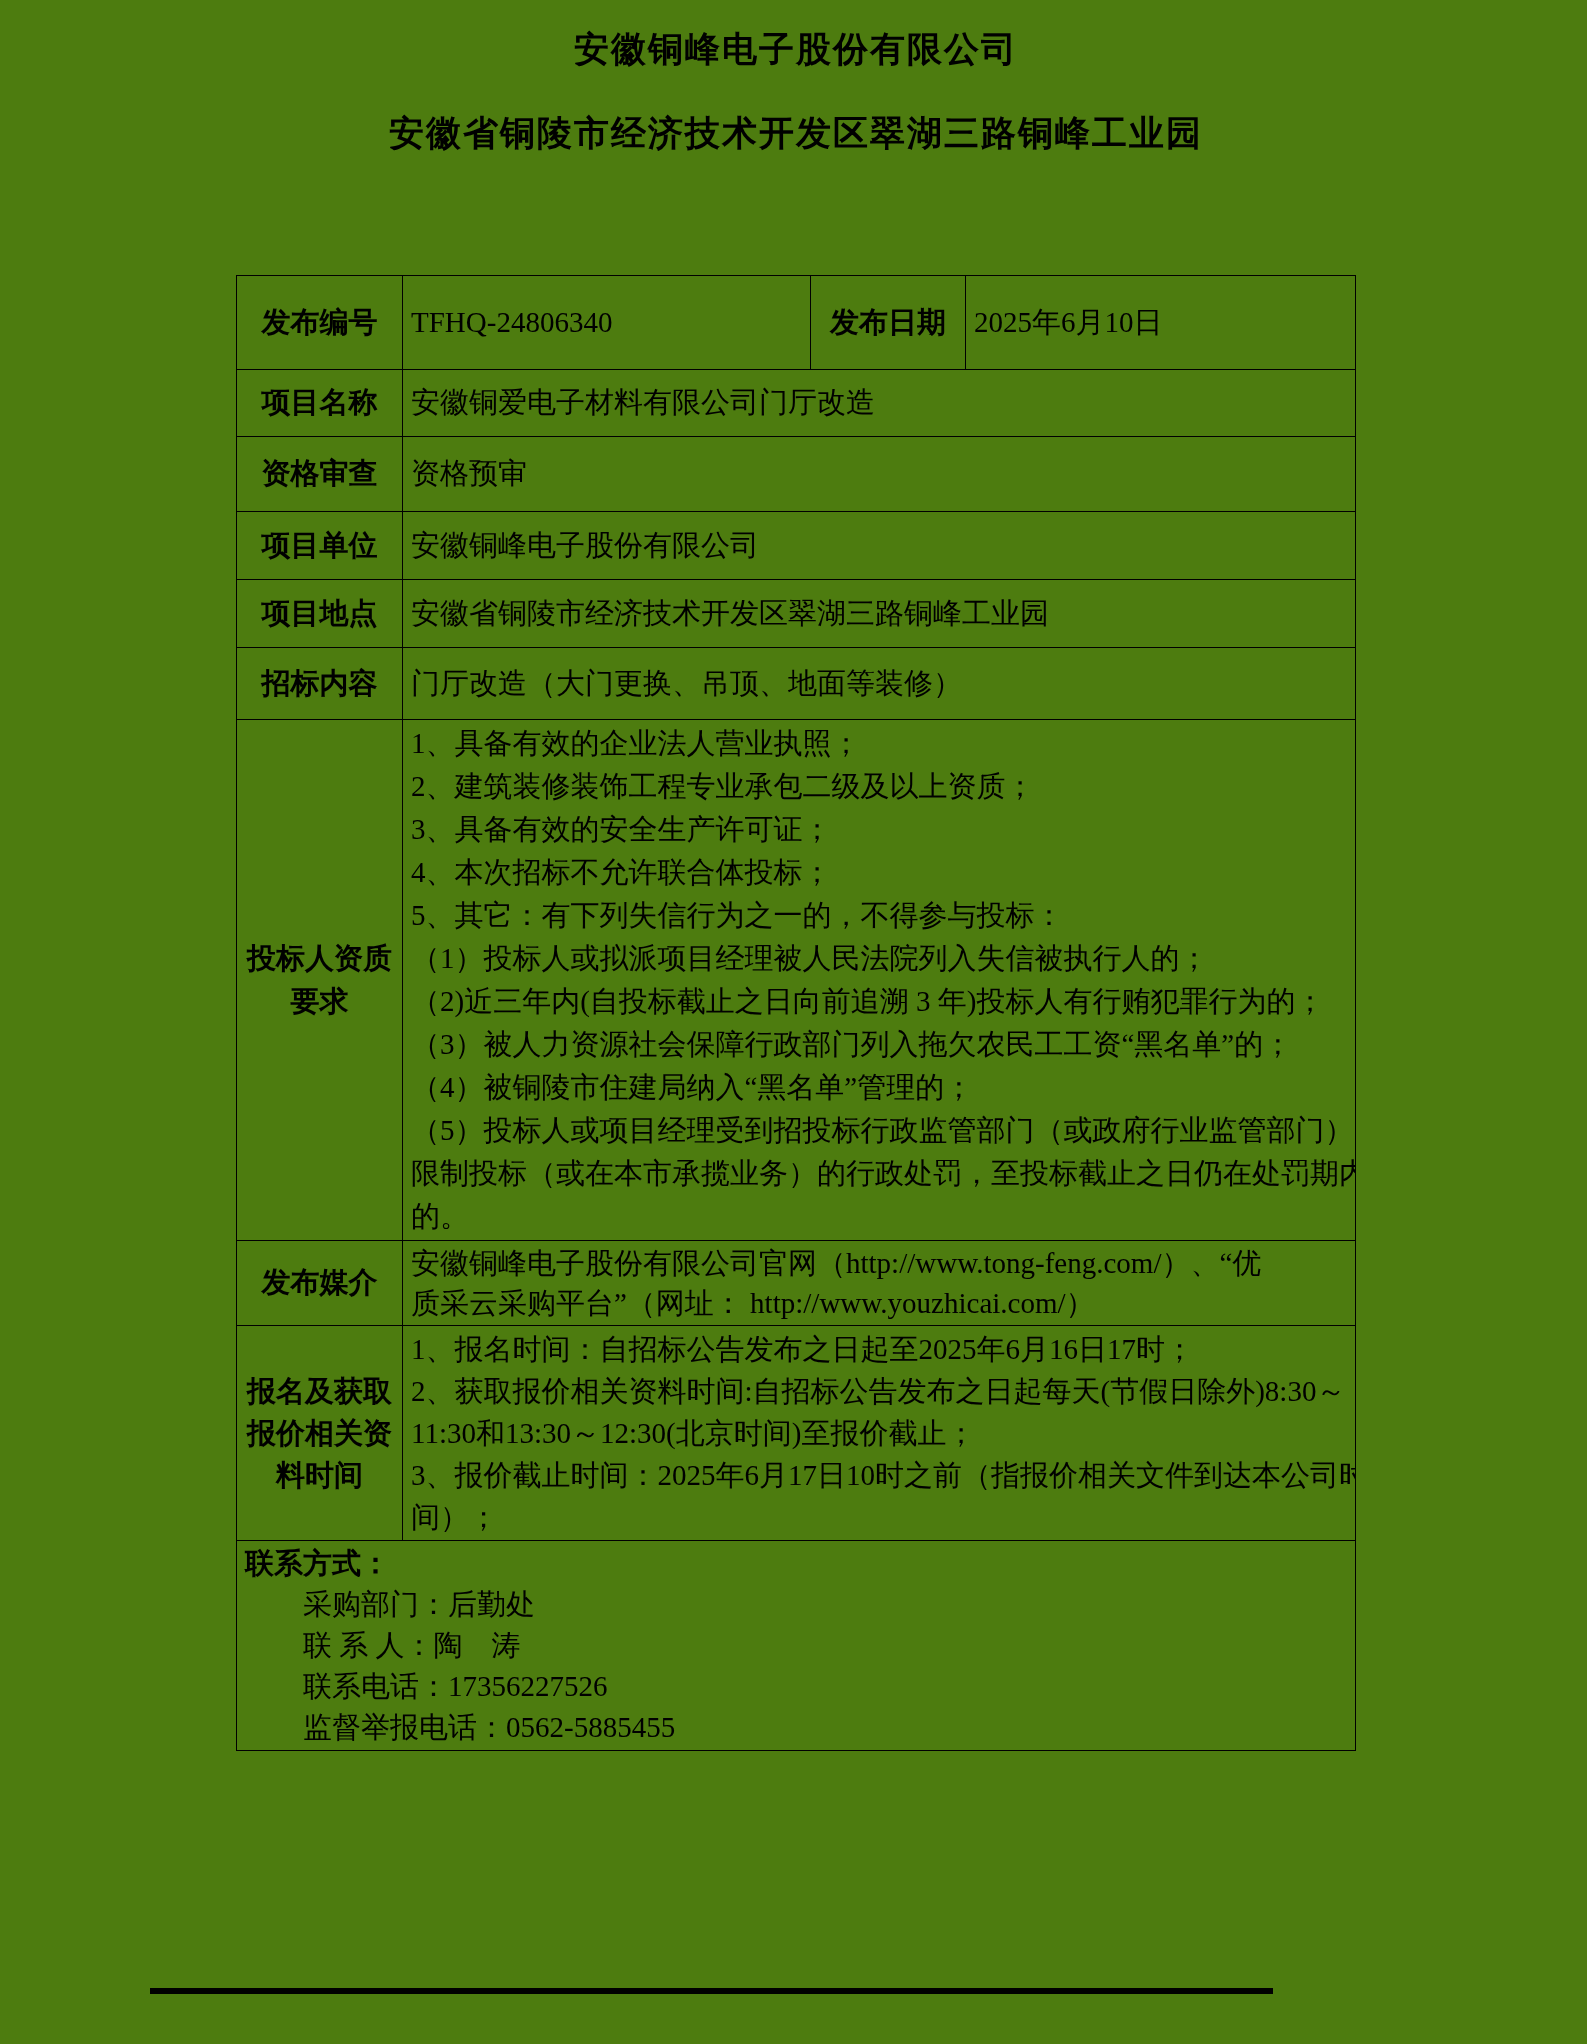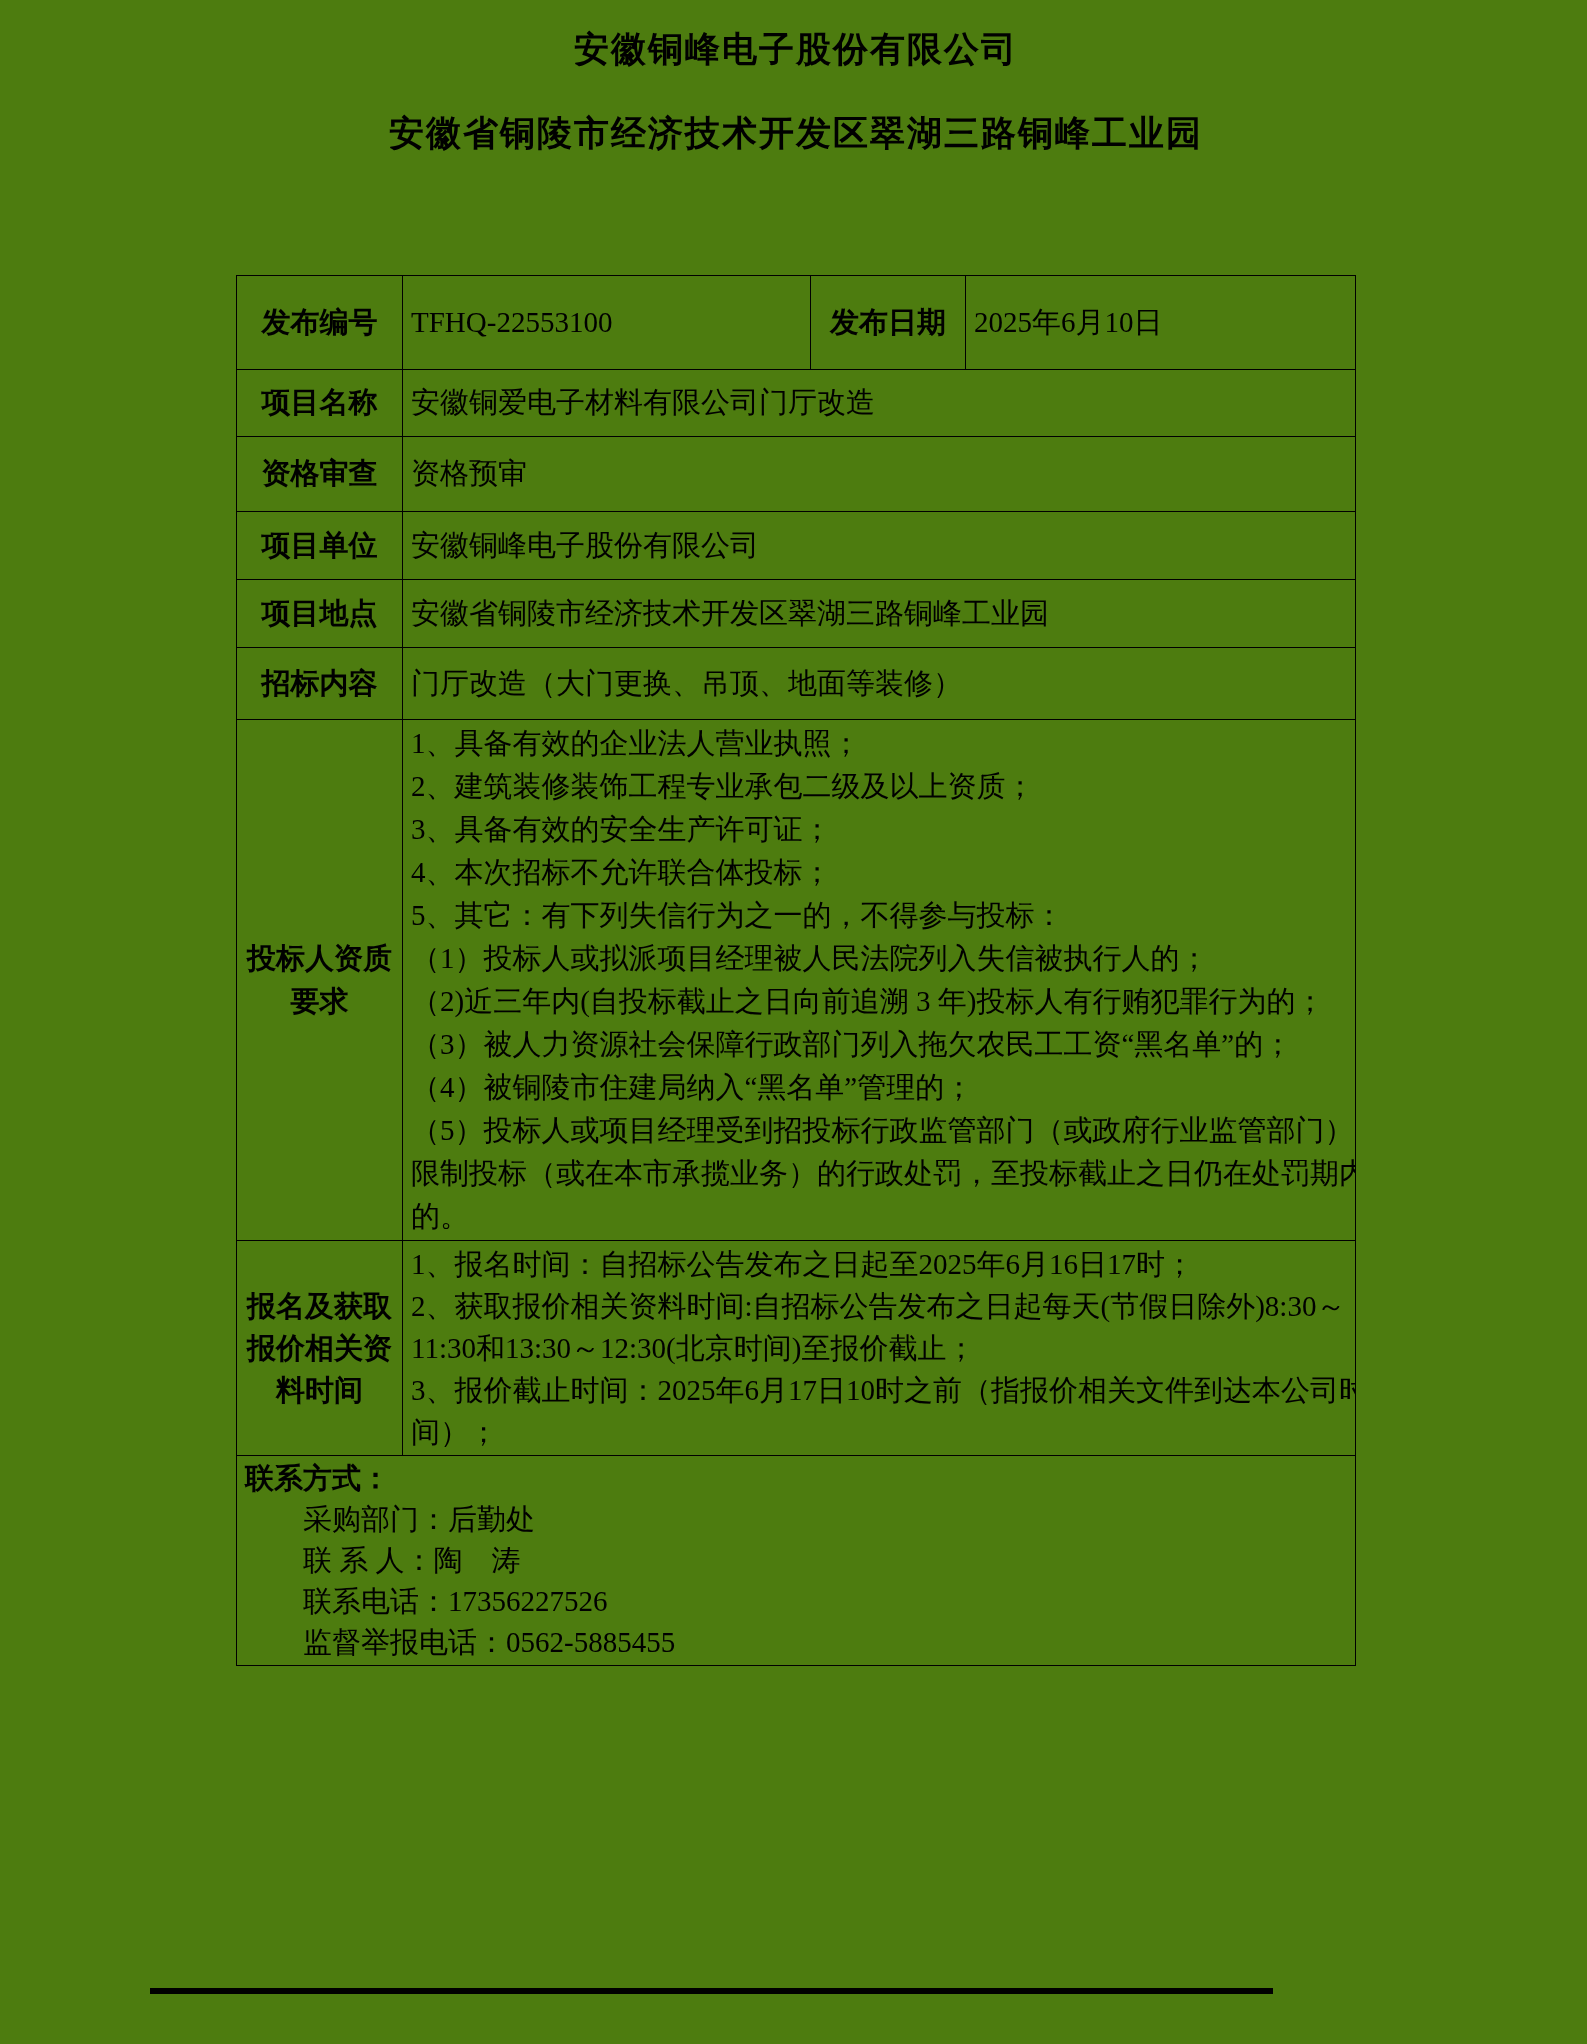--- a/index.html
+++ b/index.html
@@ -79,21 +79,21 @@
     <table class="tender">
       <colgroup>
         <col style="width:166px">
         <col style="width:408px">
         <col style="width:155px">
         <col style="width:390px">
       </colgroup>
       <tbody>
         <tr style="height:94px">
           <td class="lbl">发布编号</td>
-          <td class="val">TFHQ-22553100</td>
+          <td class="val">TFHQ-24806340</td>
           <td class="lbl">发布日期</td>
           <td class="val">2025年6月10日</td>
         </tr>
         <tr style="height:67px">
           <td class="lbl">项目名称</td>
           <td class="val" colspan="3">安徽铜爱电子材料有限公司门厅改造</td>
         </tr>
         <tr style="height:75px">
           <td class="lbl">资格审查</td>
           <td class="val" colspan="3">资格预审</td>
@@ -119,20 +119,25 @@
 4、本次招标不允许联合体投标；
 5、其它：有下列失信行为之一的，不得参与投标：
 （1）投标人或拟派项目经理被人民法院列入失信被执行人的；
 （2)近三年内(自投标截止之日向前追溯 3 年)投标人有行贿犯罪行为的；
 （3）被人力资源社会保障行政部门列入拖欠农民工工资“黑名单”的；
 （4）被铜陵市住建局纳入“黑名单”管理的；
 （5）投标人或项目经理受到招投标行政监管部门（或政府行业监管部门）
 限制投标（或在本市承揽业务）的行政处罚，至投标截止之日仍在处罚期内
 的。</td>
         </tr>
+        <tr style="height:84px">
+          <td class="lbl">发布媒介</td>
+          <td class="val preline lh40" colspan="3">安徽铜峰电子股份有限公司官网（http://www.tong-feng.com/）、“优
+质采云采购平台”（网址： http://www.youzhicai.com/）</td>
+        </tr>
         <tr style="height:212px">
           <td class="lbl preline lh42">报名及获取
 报价相关资
 料时间</td>
           <td class="val preline lh42" colspan="3">1、报名时间：自招标公告发布之日起至2025年6月16日17时；
 2、获取报价相关资料时间:自招标公告发布之日起每天(节假日除外)8:30～
 11:30和13:30～12:30(北京时间)至报价截止；
 3、报价截止时间：2025年6月17日10时之前（指报价相关文件到达本公司时
 间）；</td>
         </tr>

